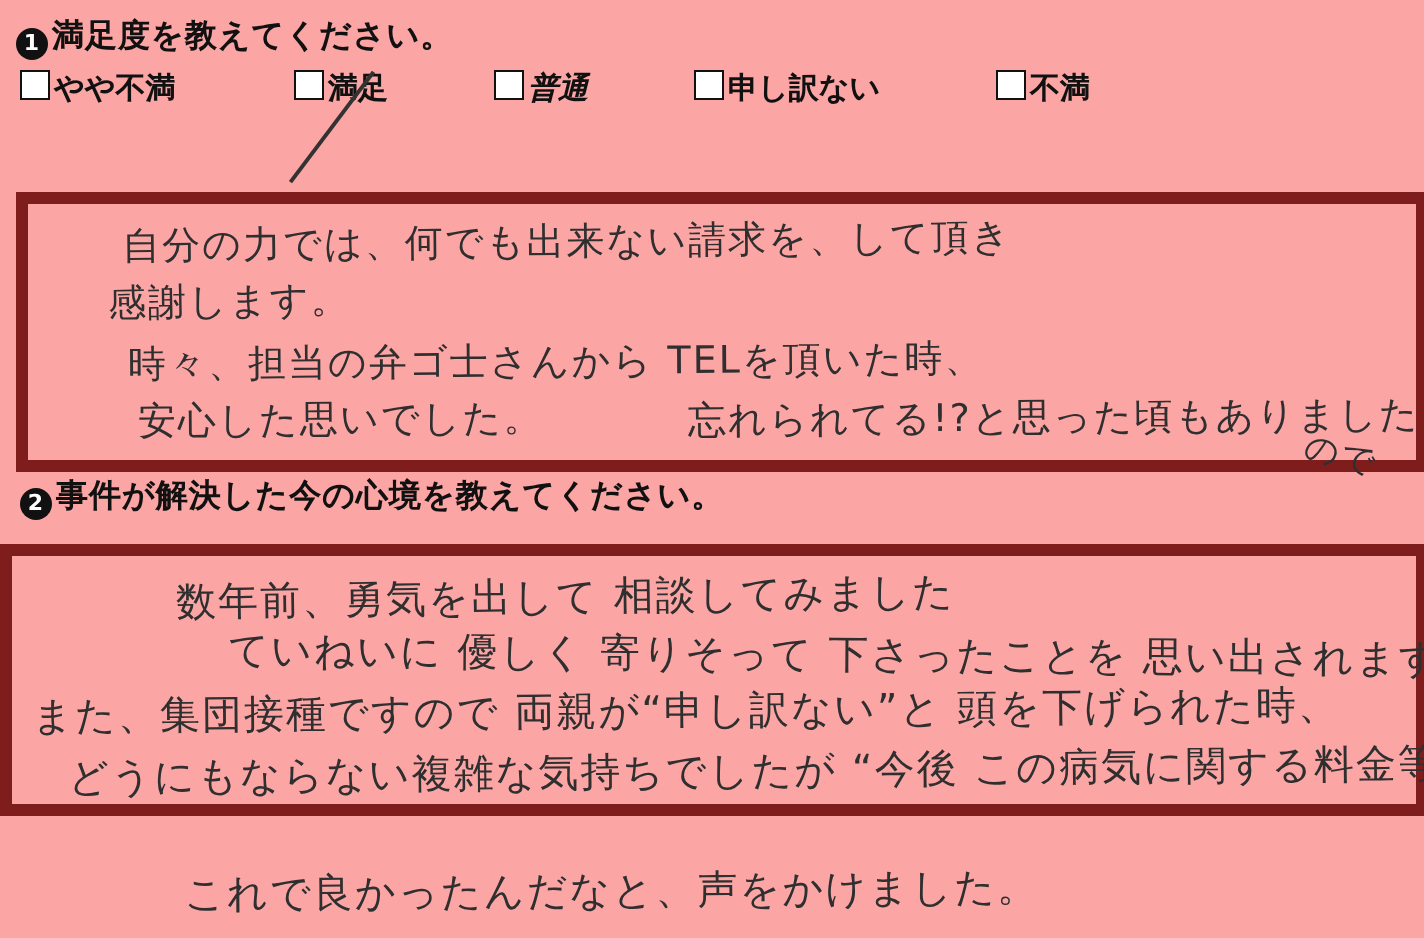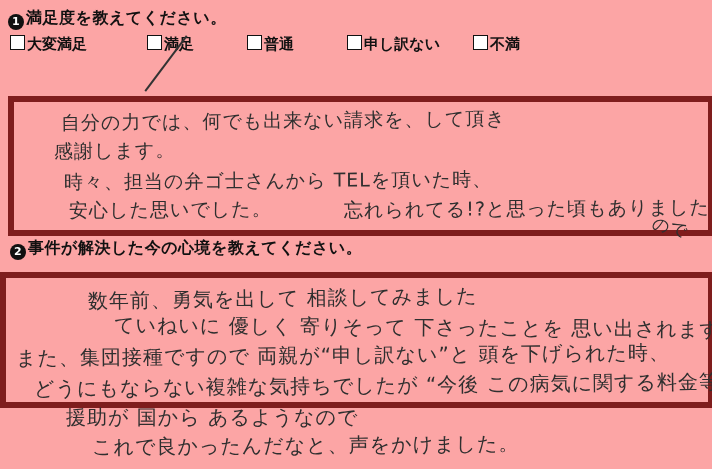--- a/index.html
+++ b/index.html
@@ -9,21 +9,21 @@
 
   
   .q-title{position:absolute;font-size:16px;font-weight:600;letter-spacing:0.5px;white-space:nowrap;}
   .q-marker{display:inline-block;width:16px;height:16px;margin-right:2px;border-radius:50%;
             background:#111;color:#fff;text-align:center;line-height:16px;font-size:11px;
             font-weight:bold;vertical-align:-2px;font-family:"DejaVu Sans",sans-serif;}
   .opt-row{position:absolute;top:35px;left:0;width:712px;height:20px;}
   .opt{position:absolute;top:0;white-space:nowrap;font-size:15px;font-weight:600;}
   .opt .box{display:inline-block;width:13px;height:13px;border:1.5px solid #111;
             vertical-align:-1px;margin-right:2px;background:#fff;}
-  .opt-0{left:10px;} .opt-1{left:147px;} .opt-2{left:247px;} .opt-3{left:347px;} .opt-4{left:473px;}
+  .opt-0{left:10px;} .opt-1{left:147px;} .opt-2{left:247px;font-style:italic;} .opt-3{left:347px;} .opt-4{left:498px;}
 
   .answer-label{position:absolute;left:16px;top:74px;font-size:14px;font-weight:700;letter-spacing:1px;}
 
   .abox{position:absolute;border:6px solid #7f1d1d;background:transparent;}
   .abox1{left:8px;top:96px;width:694px;height:128px;}
   .abox2{left:0;top:272px;width:702px;height:124px;}
 
   
   .hw{position:absolute;font-family:"DejaVu Sans",sans-serif;color:#2f2f2f;
       white-space:nowrap;letter-spacing:1px;z-index:3;}
@@ -50,21 +50,21 @@
 <body>
 
 <div class="page">
 
   <div class="q-title" style="left:8px;top:8px;">
     <span class="q-marker">1</span><span>満足度を教えてください。</span>
   </div>
 
   <div class="opt-row">
     <span class="opt opt-0">
-      <span class="box"></span><span>大変満足</span>
+      <span class="box"></span><span>やや不満</span>
     </span>
     <span class="opt opt-1">
       <span class="box"></span><span>満足</span>
     </span>
     <span class="opt opt-2">
       <span class="box"></span><span>普通</span>
     </span>
     <span class="opt opt-3">
       <span class="box"></span><span>申し訳ない</span>
     </span>
@@ -88,16 +88,15 @@
     <span class="q-marker">2</span><span>事件が解決した今の心境を教えてください。</span>
   </div>
 
   <div class="abox abox2">
     <div class="hw hw2 b2-l1">数年前、勇気を出して 相談してみました</div>
     <div class="hw hw2 b2-l2">ていねいに 優しく 寄りそって 下さったことを 思い出されます。</div>
     <div class="hw hw2 b2-l3">また、集団接種ですので 両親が“申し訳ない”と 頭を下げられた時、</div>
     <div class="hw hw2 b2-l4">どうにもならない複雑な気持ちでしたが “今後 この病気に関する料金等</div>
   </div>
 
-  <div class="hw hw2 p-l5">援助が 国から あるようなので</div>
   <div class="hw hw2 p-l6">これで良かったんだなと、声をかけました。</div>
 
 </div>
 
 </body></html>

